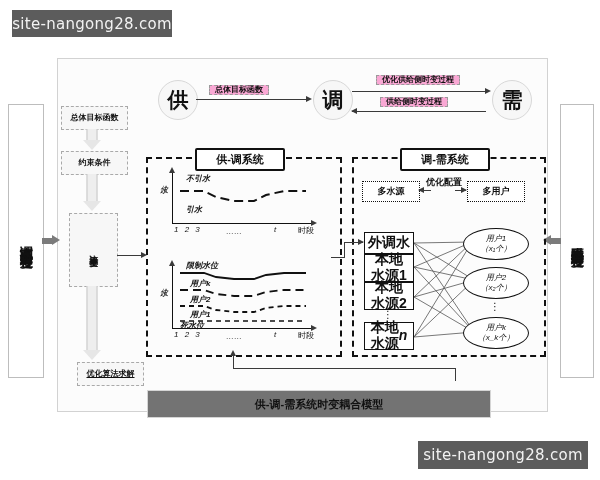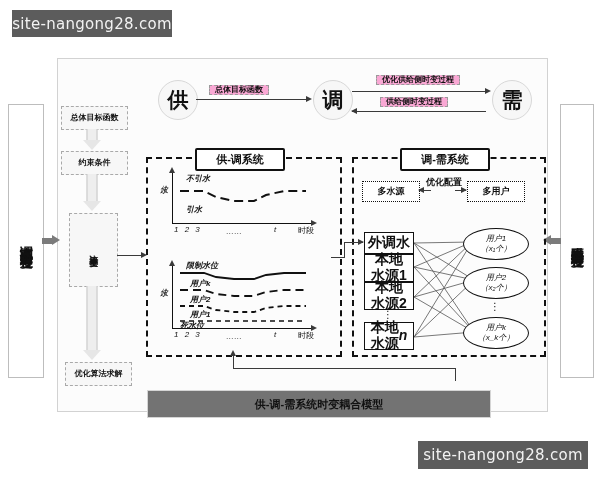--- a/index.html
+++ b/index.html
@@ -88,21 +88,21 @@
     display:flex;align-items:center;justify-content:center;text-align:center;
     font-size:8px;font-weight:700;color:#111;line-height:1.15;
   }
   #flow-objective{left:4px;top:6px;width:65px;height:22px;}
   #flow-constraint{left:4px;top:51px;width:65px;height:22px;}
   #flow-decision{left:12px;top:113px;width:47px;height:72px;}
   #flow-decision .vtext{
     writing-mode:vertical-rl;text-orientation:upright;
     font-size:9px;font-weight:700;letter-spacing:1px;line-height:1.15;
   }
-  #flow-solve{left:8px;top:262px;width:65px;height:22px;}
+  #flow-solve{left:20px;top:262px;width:65px;height:22px;text-decoration:underline;}
 
   .block-arrow{position:absolute;}
   .block-arrow .bstem{position:absolute;left:50%;transform:translateX(-50%);
     background:#eeeeee;border-left:1px solid #c6c6c6;border-right:1px solid #c6c6c6;}
   .block-arrow .bhead{position:absolute;left:50%;transform:translateX(-50%);
     width:0;height:0;border-left:9px solid transparent;border-right:9px solid transparent;
     border-top:10px solid #e6e6e6;}
   #ba1{left:22px;top:29px;width:26px;height:21px;}
   #ba1 .bstem{top:0;width:9px;height:12px;}
   #ba1 .bhead{top:11px;}

